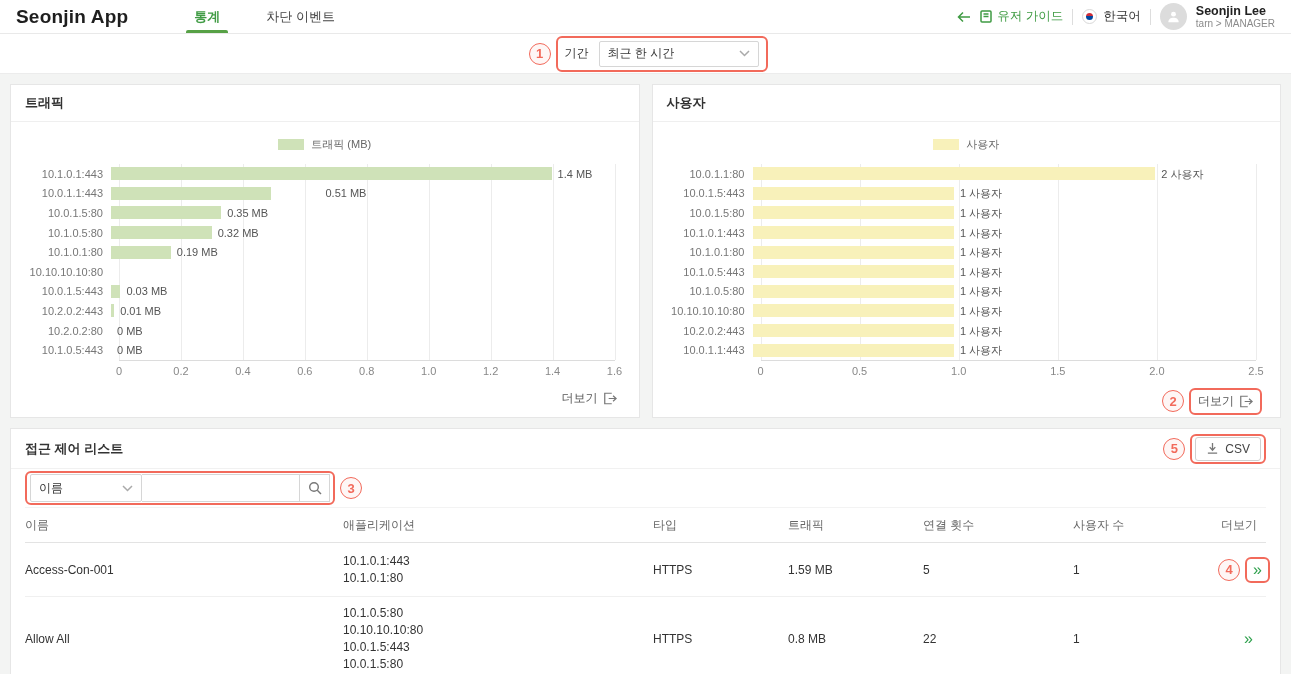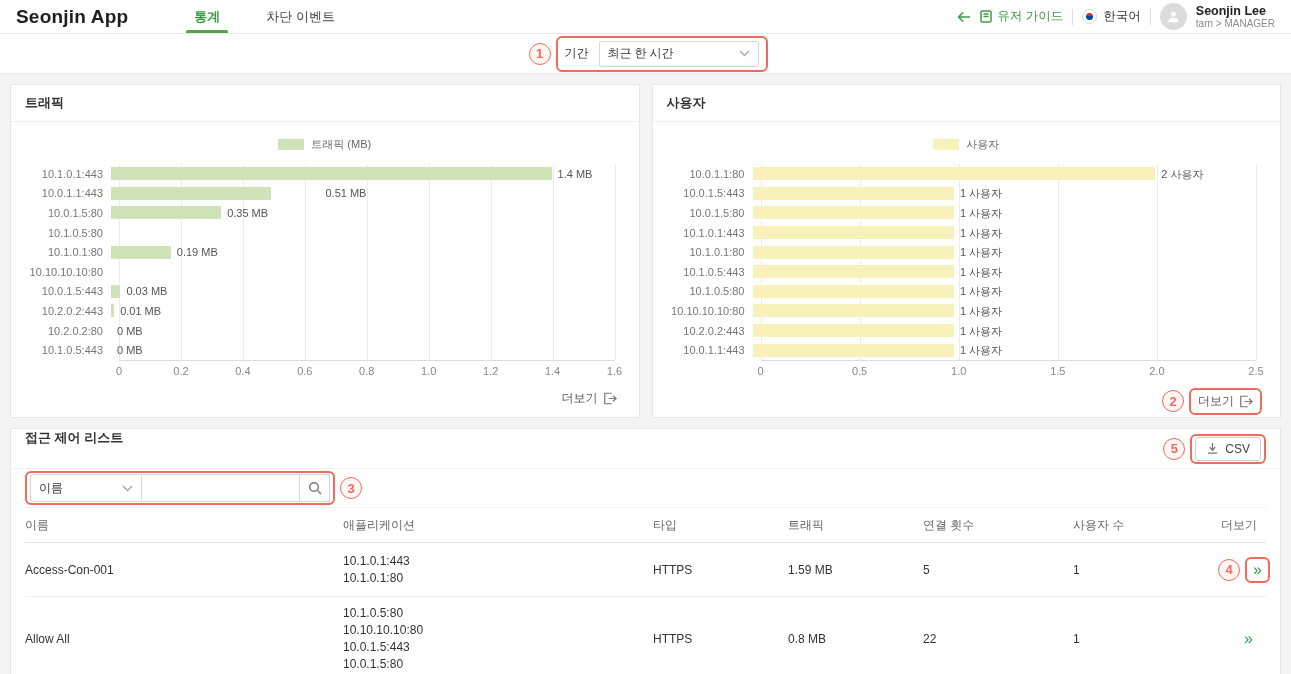--- a/index.html
+++ b/index.html
@@ -25,21 +25,21 @@
   .user-sub { font-size:10px; color:#8b8b8b; }
 
   
   .period-band { height:40px; background:#fff; border-bottom:1px solid #ececec; display:flex; align-items:center; justify-content:center; }
   .period-group { display:flex; align-items:center; }
 
   
   .ann-circle { width:22px; height:22px; flex:0 0 22px; border:1.5px solid #f26a5b; border-radius:50%; background:#fef6f5;
     color:#f26a5b; font-size:13px; font-weight:bold; display:inline-flex; align-items:center; justify-content:center; margin:0 5px; }
   .ann-box { border:2px solid #f26a5b; border-radius:6px; display:inline-flex; align-items:center; }
-  .ann-pad { padding:3px 7px; gap:10px;font-family:Liberation Serif, serif; }
+  .ann-pad { padding:3px 7px; gap:10px; }
   .ann-pad-sm { padding:1px 3px; }
   .ann-group { display:inline-flex; align-items:center; margin-left:-28px; }
 
   
   .selectbox { height:26px; background:#fff; border:1px solid #d6d6d6; border-radius:2px; display:inline-flex; align-items:center;
     justify-content:space-between; padding:0 8px; font-size:12px; color:#333; cursor:pointer; }
   .label-12 { font-size:12px; color:#333; }
 
   
   .charts-row { display:flex; gap:12px; padding:10px 10px 0; }
@@ -58,21 +58,21 @@
   .ctrack { flex:1; margin-right:8px; position:relative; height:13px; }
   .cbar { height:100%; }
   .cval { position:absolute; top:50%; transform:translateY(-50%); font-size:11px; color:#555; white-space:nowrap; }
   .caxis { margin:0 8px 0 var(--labelw); border-top:1px solid #dcdcdc; position:relative; height:20px; }
   .tick { position:absolute; top:4px; transform:translateX(-50%); font-size:11px; color:#888; }
   .more-row { display:flex; justify-content:flex-end; align-items:center; margin-top:8px; padding-right:2px; }
   .more-link { display:inline-flex; align-items:center; gap:5px; color:#555; font-size:12px; cursor:pointer; padding:2px 4px; }
 
   
   .acl-panel { margin:10px 10px 0; background:#fff; border:1px solid #e6e6e6; border-bottom:none; height:246px; overflow:hidden; }
-  .acl-head { height:40px; display:flex; justify-content:space-between; padding:0 14px; border-bottom:1px solid #f1f1f1; }
+  .acl-head { height:40px; display:flex; align-items:center; justify-content:space-between; padding:0 14px; border-bottom:1px solid #f1f1f1; }
   .acl-title { font-size:13px; font-weight:bold; color:#333; }
   .csv-btn { display:inline-flex; align-items:center; gap:6px; border:1px solid #d0d0d0; border-radius:3px; background:#fff;
     padding:4px 10px; font-size:12px; color:#444; cursor:pointer; }
   .search-row { height:38px; display:flex; align-items:center; padding:0 14px; }
   .search-group { display:flex; align-items:center; }
   .search-select { width:112px; height:28px; }
   .search-input { width:158px; height:28px; border:1px solid #d6d6d6; border-left:none; padding:0 8px; font-size:12px; outline:none; }
   .search-btn { width:30px; height:28px; border:1px solid #d6d6d6; border-left:none; background:#fff; display:flex; align-items:center; justify-content:center; cursor:pointer; }
   .tablewrap { padding:0 14px; }
   .trow { display:grid; grid-template-columns:318px 310px 135px 135px 150px 140px 1fr; align-items:center; }
@@ -187,20 +187,24 @@
               </div>
               <div class="crow">
                 <div class="clabel">10.0.1.5:80</div>
                 <div class="ctrack">
                   <div class="cbar" style="width: 21.875%; background: rgb(207, 226, 184);"></div>
                   <span class="cval" style="left: calc(21.875% + 6px);">0.35 MB</span>
                 </div>
               </div>
               <div class="crow">
                 <div class="clabel">10.1.0.5:80</div>
+                <div class="ctrack">
+                  <div class="cbar" style="width: 20%; background: rgb(207, 226, 184);"></div>
+                  <span class="cval" style="left: calc(20% + 6px);">0.32 MB</span>
+                </div>
               </div>
               <div class="crow">
                 <div class="clabel">10.1.0.1:80</div>
                 <div class="ctrack">
                   <div class="cbar" style="width: 11.875%; background: rgb(207, 226, 184);"></div>
                   <span class="cval" style="left: calc(11.875% + 6px);">0.19 MB</span>
                 </div>
               </div>
               <div class="crow">
                 <div class="clabel">10.10.10.10:80</div>

